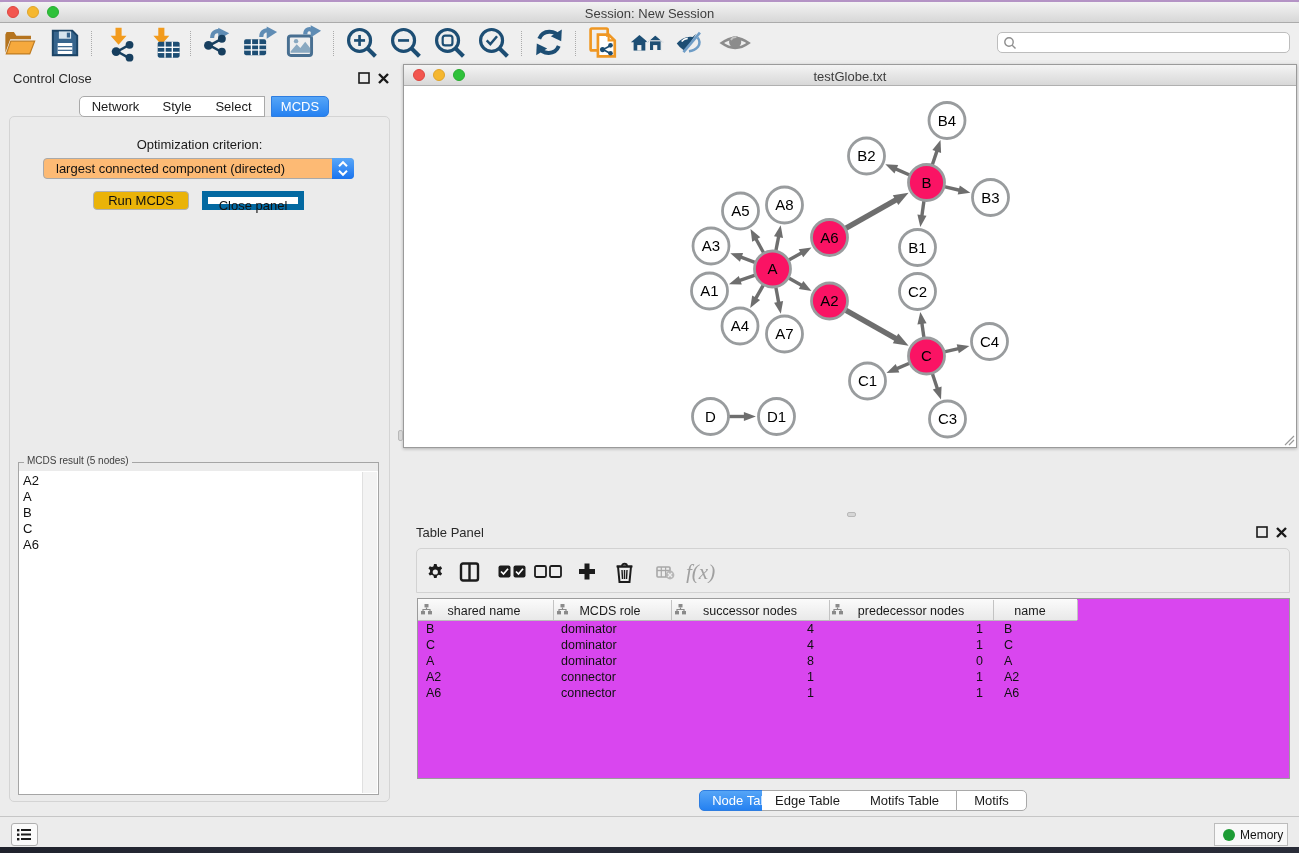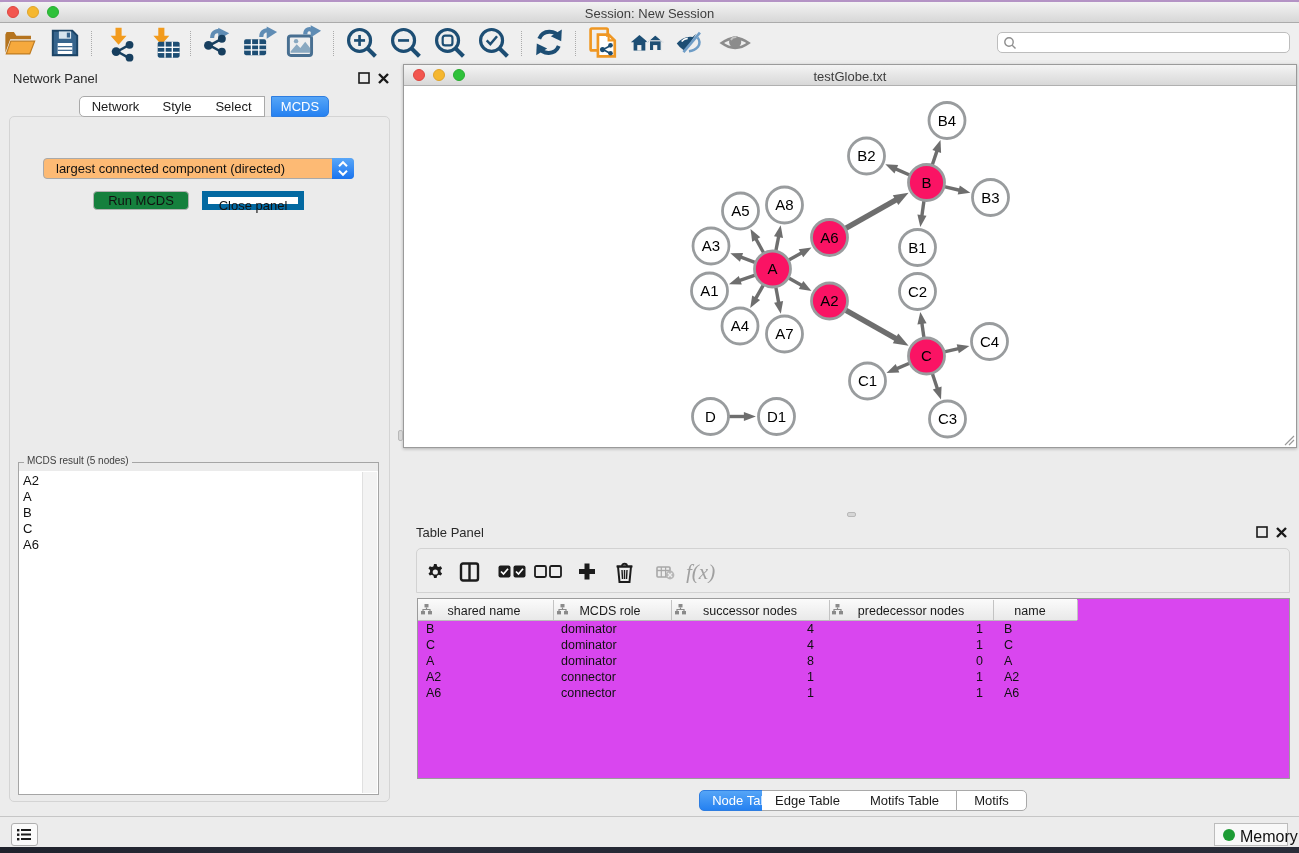--- a/index.html
+++ b/index.html
@@ -158,44 +158,45 @@
 
   <div class="abs" style="left:997px;top:9px;width:293px;height:21px;background:#fff;border:1px solid #bdbdbd;border-radius:5px;">
     <svg width="14" height="14" style="position:absolute;left:5px;top:3px">
         <circle cx="6" cy="6" r="4.2" fill="none" stroke="#8e8e8e" stroke-width="1.4"></circle>
         <line x1="9.2" y1="9.2" x2="12.5" y2="12.5" stroke="#8e8e8e" stroke-width="1.4"></line>
       </svg>
   </div>
 </div>
 
 <div class="abs" style="left:0;top:60px;width:396px;height:756px;">
-  <div class="abs" style="left:13px;top:11px;font-size:13px;color:#2a2a2a;">Network Panel</div>
+  <div class="abs" style="left:13px;top:11px;font-size:13px;color:#2a2a2a;">Control Close</div>
   <svg class="abs" style="left:358px;top:12px;" width="33" height="13">
     <rect x="1" y="1" width="10" height="10" fill="none" stroke="#1a1a1a" stroke-width="1.6"></rect>
     <path d="M21,2 L30,11 M30,2 L21,11" stroke="#1a1a1a" stroke-width="2.4"></path>
   </svg>
 
   <div class="abs" style="left:9px;top:56px;width:381px;height:686px;background:#ebebeb;border:1px solid #d4d4d4;border-radius:5px;"></div>
 
   <div class="abs tabbtn" style="left:79px;top:36px;width:73px;border-radius:5px 0 0 5px;">Network</div>
   <div class="abs tabbtn" style="left:151px;top:36px;width:53px;border-left:none;">Style</div>
   <div class="abs tabbtn" style="left:203px;top:36px;width:62px;border-left:none;">Select</div>
   <div class="abs tabbtn tabsel" style="left:264px;top:36px;width:58px;border-radius:0 5px 5px 0;margin-left:7px;">MCDS</div>
 
+  <div class="abs" style="left:9px;top:77px;width:381px;text-align:center;font-size:13px;color:#1a1a1a;">Optimization criterion:</div>
 
   <div class="abs" style="left:43px;top:98px;width:311px;height:21px;background:#fdba74;border:1px solid #a9a9a9;border-radius:4px;">
     <div style="position:absolute;left:12px;top:2px;font-size:13px;color:#111;">largest connected component (directed)</div>
     <div style="position:absolute;right:-1px;top:-1px;width:22px;height:21px;background:linear-gradient(#59a7f8,#1a73ee);border-radius:0 4px 4px 0;">
       <svg width="22" height="21">
           <path d="M7,8.2 L11,4.2 L15,8.2 M7,12.8 L11,16.8 L15,12.8" stroke="#fff" stroke-width="2" fill="none"></path>
         </svg>
     </div>
   </div>
 
-  <div class="abs" style="left:93px;top:131px;width:96px;height:19px;background:#15803d;border:1px solid #b2b2b2;border-radius:4px;text-align:center;font-size:13px;line-height:18px;color:#111;">Run MCDS</div>
+  <div class="abs" style="left:93px;top:131px;width:96px;height:19px;background:#eab308;border:1px solid #b2b2b2;border-radius:4px;text-align:center;font-size:13px;line-height:18px;color:#111;">Run MCDS</div>
   <div class="abs" style="left:202px;top:131px;width:102px;height:19px;background:#fff;border:6px solid #0369a1;border-radius:0;text-align:center;font-size:13px;line-height:18px;color:#111;">Close panel</div>
 
   <div class="abs" style="left:18px;top:402px;width:361px;height:333px;border:1px solid #a5a5a5;"></div>
   <div class="abs" style="left:24px;top:395px;background:#ebebeb;padding:0 3px;font-size:10px;color:#404040;">MCDS result (5 nodes)</div>
   <div class="abs" style="left:19px;top:411px;width:359px;height:323px;background:#fff;">
     <div style="position:absolute;left:4px;top:2px;font-size:13px;color:#111;line-height:16px;">A2<br>A<br>B<br>C<br>A6</div>
     <div style="position:absolute;right:1px;top:1px;width:15px;height:321px;background:#f3f3f3;border-left:1px solid #e0e0e0;"></div>
   </div>
 </div>
 
@@ -437,18 +438,18 @@
           <line x1="9" y1="10.5" x2="19" y2="10.5"></line>
           <line x1="9" y1="15" x2="19" y2="15"></line>
         </g>
         <g fill="#1a1a1a">
           <rect x="5" y="5" width="2.4" height="2.4"></rect>
           <rect x="5" y="9.5" width="2.4" height="2.4"></rect>
           <rect x="5" y="14" width="2.4" height="2.4"></rect>
         </g>
       </svg>
   </div>
-  <div class="abs" style="left:1214px;top:6px;width:74px;height:23px;background:#f8f8f8;border:1px solid #bcbcbc;font-size:16px;color:#111;">
+  <div class="abs" style="left:1214px;top:6px;width:74px;height:23px;background:#f8f8f8;border:1px solid #bcbcbc;font-size:12px;color:#111;">
     <div style="position:absolute;left:8px;top:5px;width:12px;height:12px;border-radius:50%;background:#1d9c35;"></div>
     <div style="position:absolute;left:25px;top:4px;">Memory</div>
   </div>
 </div>
 <div class="abs" style="left:0;top:847px;width:1299px;height:6px;background:linear-gradient(90deg,#1f222c,#2b2e3c 30%,#222530 60%,#2a2d39);"></div>
 
 </body></html>

